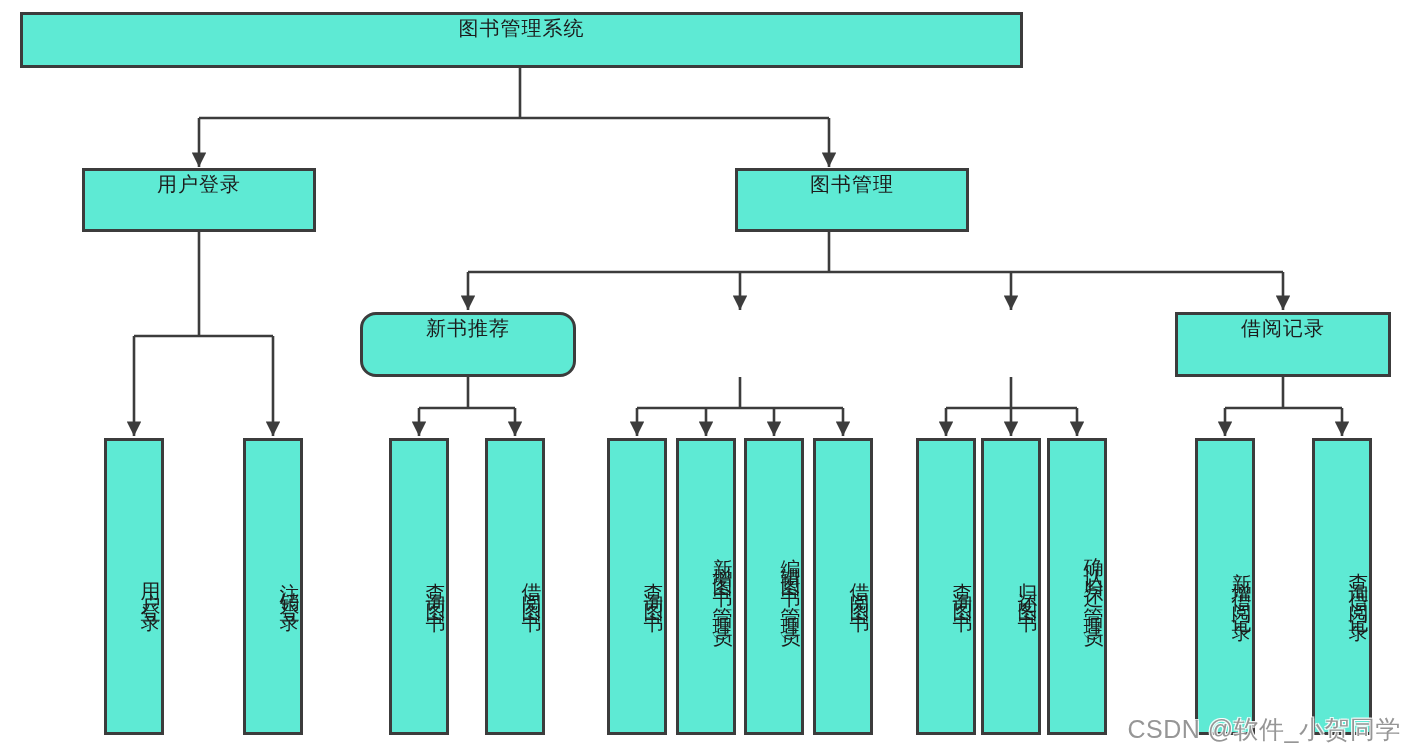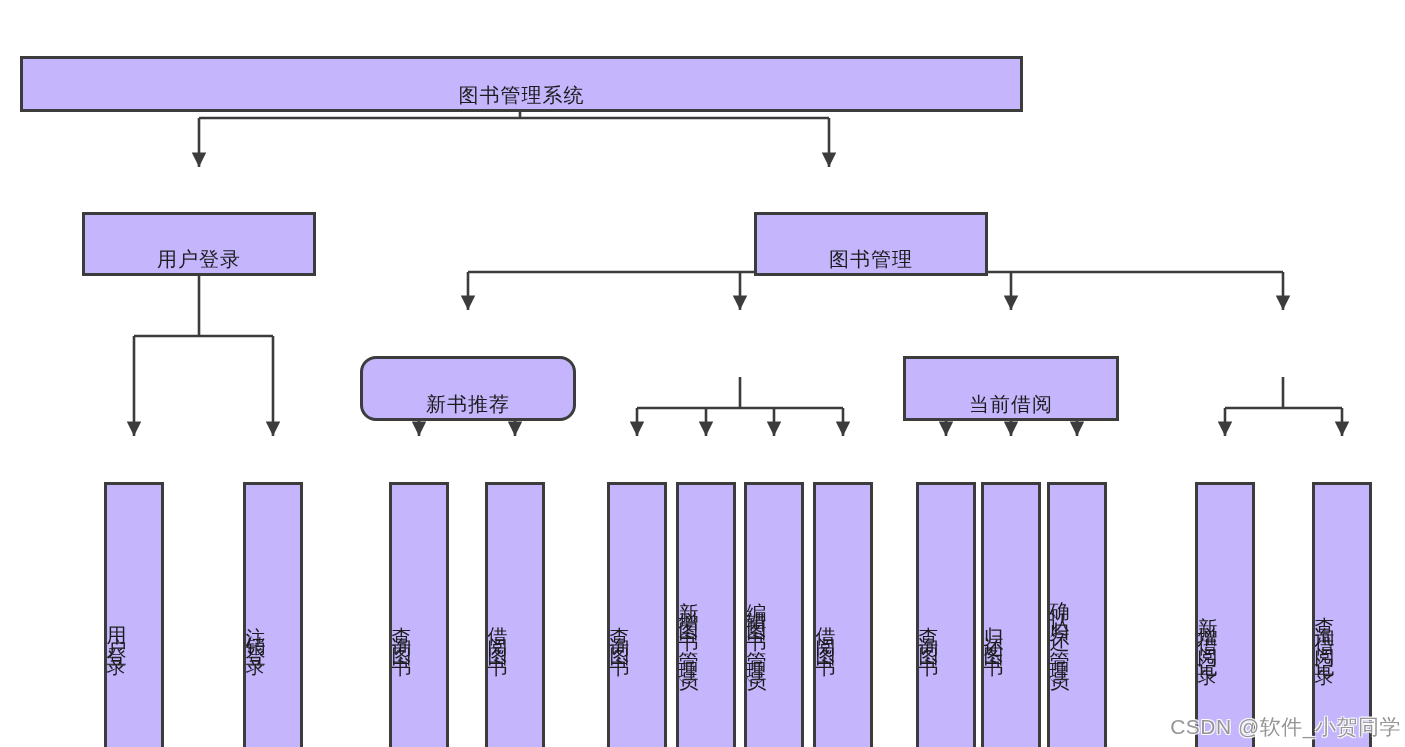--- a/index.html
+++ b/index.html
@@ -25,37 +25,36 @@
     left: 0; top: 0;
     width: 1405px;
     height: 747px;
     z-index: 1;
   }
   .ln { stroke: var(--line); stroke-width: 2.6; fill: none; }
   #arrowhead path { fill: var(--line); stroke: none; }
 
   .box {
     position: absolute;
-    background: #c4b5fd;
+    background: #5eead4;
     border: 3px solid var(--line);
     display: flex;
-    align-items: flex-end;
+    align-items: flex-start;
     justify-content: center;
     color: var(--text);
     font-size: 20px;
     letter-spacing: 1px;
     z-index: 2;
     text-align: center;
-    margin-top: 44px;
   }
   .box.root  { left: 20px;  top: 12px;  width: 1003px; height: 56px; }
 
   .box.lvl2  { top: 168px; width: 234px; height: 64px; }
   .box.lvl2.b-user { left: 82px; }
-  .box.lvl2.b-mgmt { left: 754px; }
+  .box.lvl2.b-mgmt { left: 735px; }
 
   .box.lvl3  { top: 312px; width: 216px; height: 65px; }
   .box.lvl3.c0 { left: 360px; border-radius: 16px;  }
   .box.lvl3.c1 { left: 632px;  }
   .box.lvl3.c2 { left: 903px;  }
   .box.lvl3.c3 { left: 1175px; }
 
   .box.leaf {
     top: 438px;
     width: 60px;
@@ -77,21 +76,21 @@
   .leaf.p9  { left: 916px;  }
   .leaf.p10 { left: 981px;  }
   .leaf.p11 { left: 1047px; }
   .leaf.p12 { left: 1195px; }
   .leaf.p13 { left: 1312px; }
 
   .watermark {
     position: absolute;
     right: 4px;
     top: 713px;
-    font-size: 21px;
+    font-size: 25px;
     color: var(--watermark);
     letter-spacing: 0.5px;
     z-index: 5;
     text-shadow:
       1px 1px 0 rgba(255,255,255,0.85),
      -1px -1px 0 rgba(255,255,255,0.85),
       1px -1px 0 rgba(255,255,255,0.85),
      -1px 1px 0 rgba(255,255,255,0.85);
     white-space: nowrap;
   }
@@ -163,22 +162,22 @@
   <div class="box lvl2 b-user">
     <span>用户登录</span>
   </div>
   <div class="box lvl2 b-mgmt">
     <span>图书管理</span>
   </div>
 
   <div class="box lvl3 c0">
     <span>新书推荐</span>
   </div>
-  <div class="box lvl3 c2">
-    <span>当前借阅</span>
+  <div class="box lvl3 c3">
+    <span>借阅记录</span>
   </div>
 
   <div class="box leaf p1">
     <span>用户登录</span>
   </div>
   <div class="box leaf p2">
     <span>注销登录</span>
   </div>
   <div class="box leaf p3">
     <span>查询图书</span>

